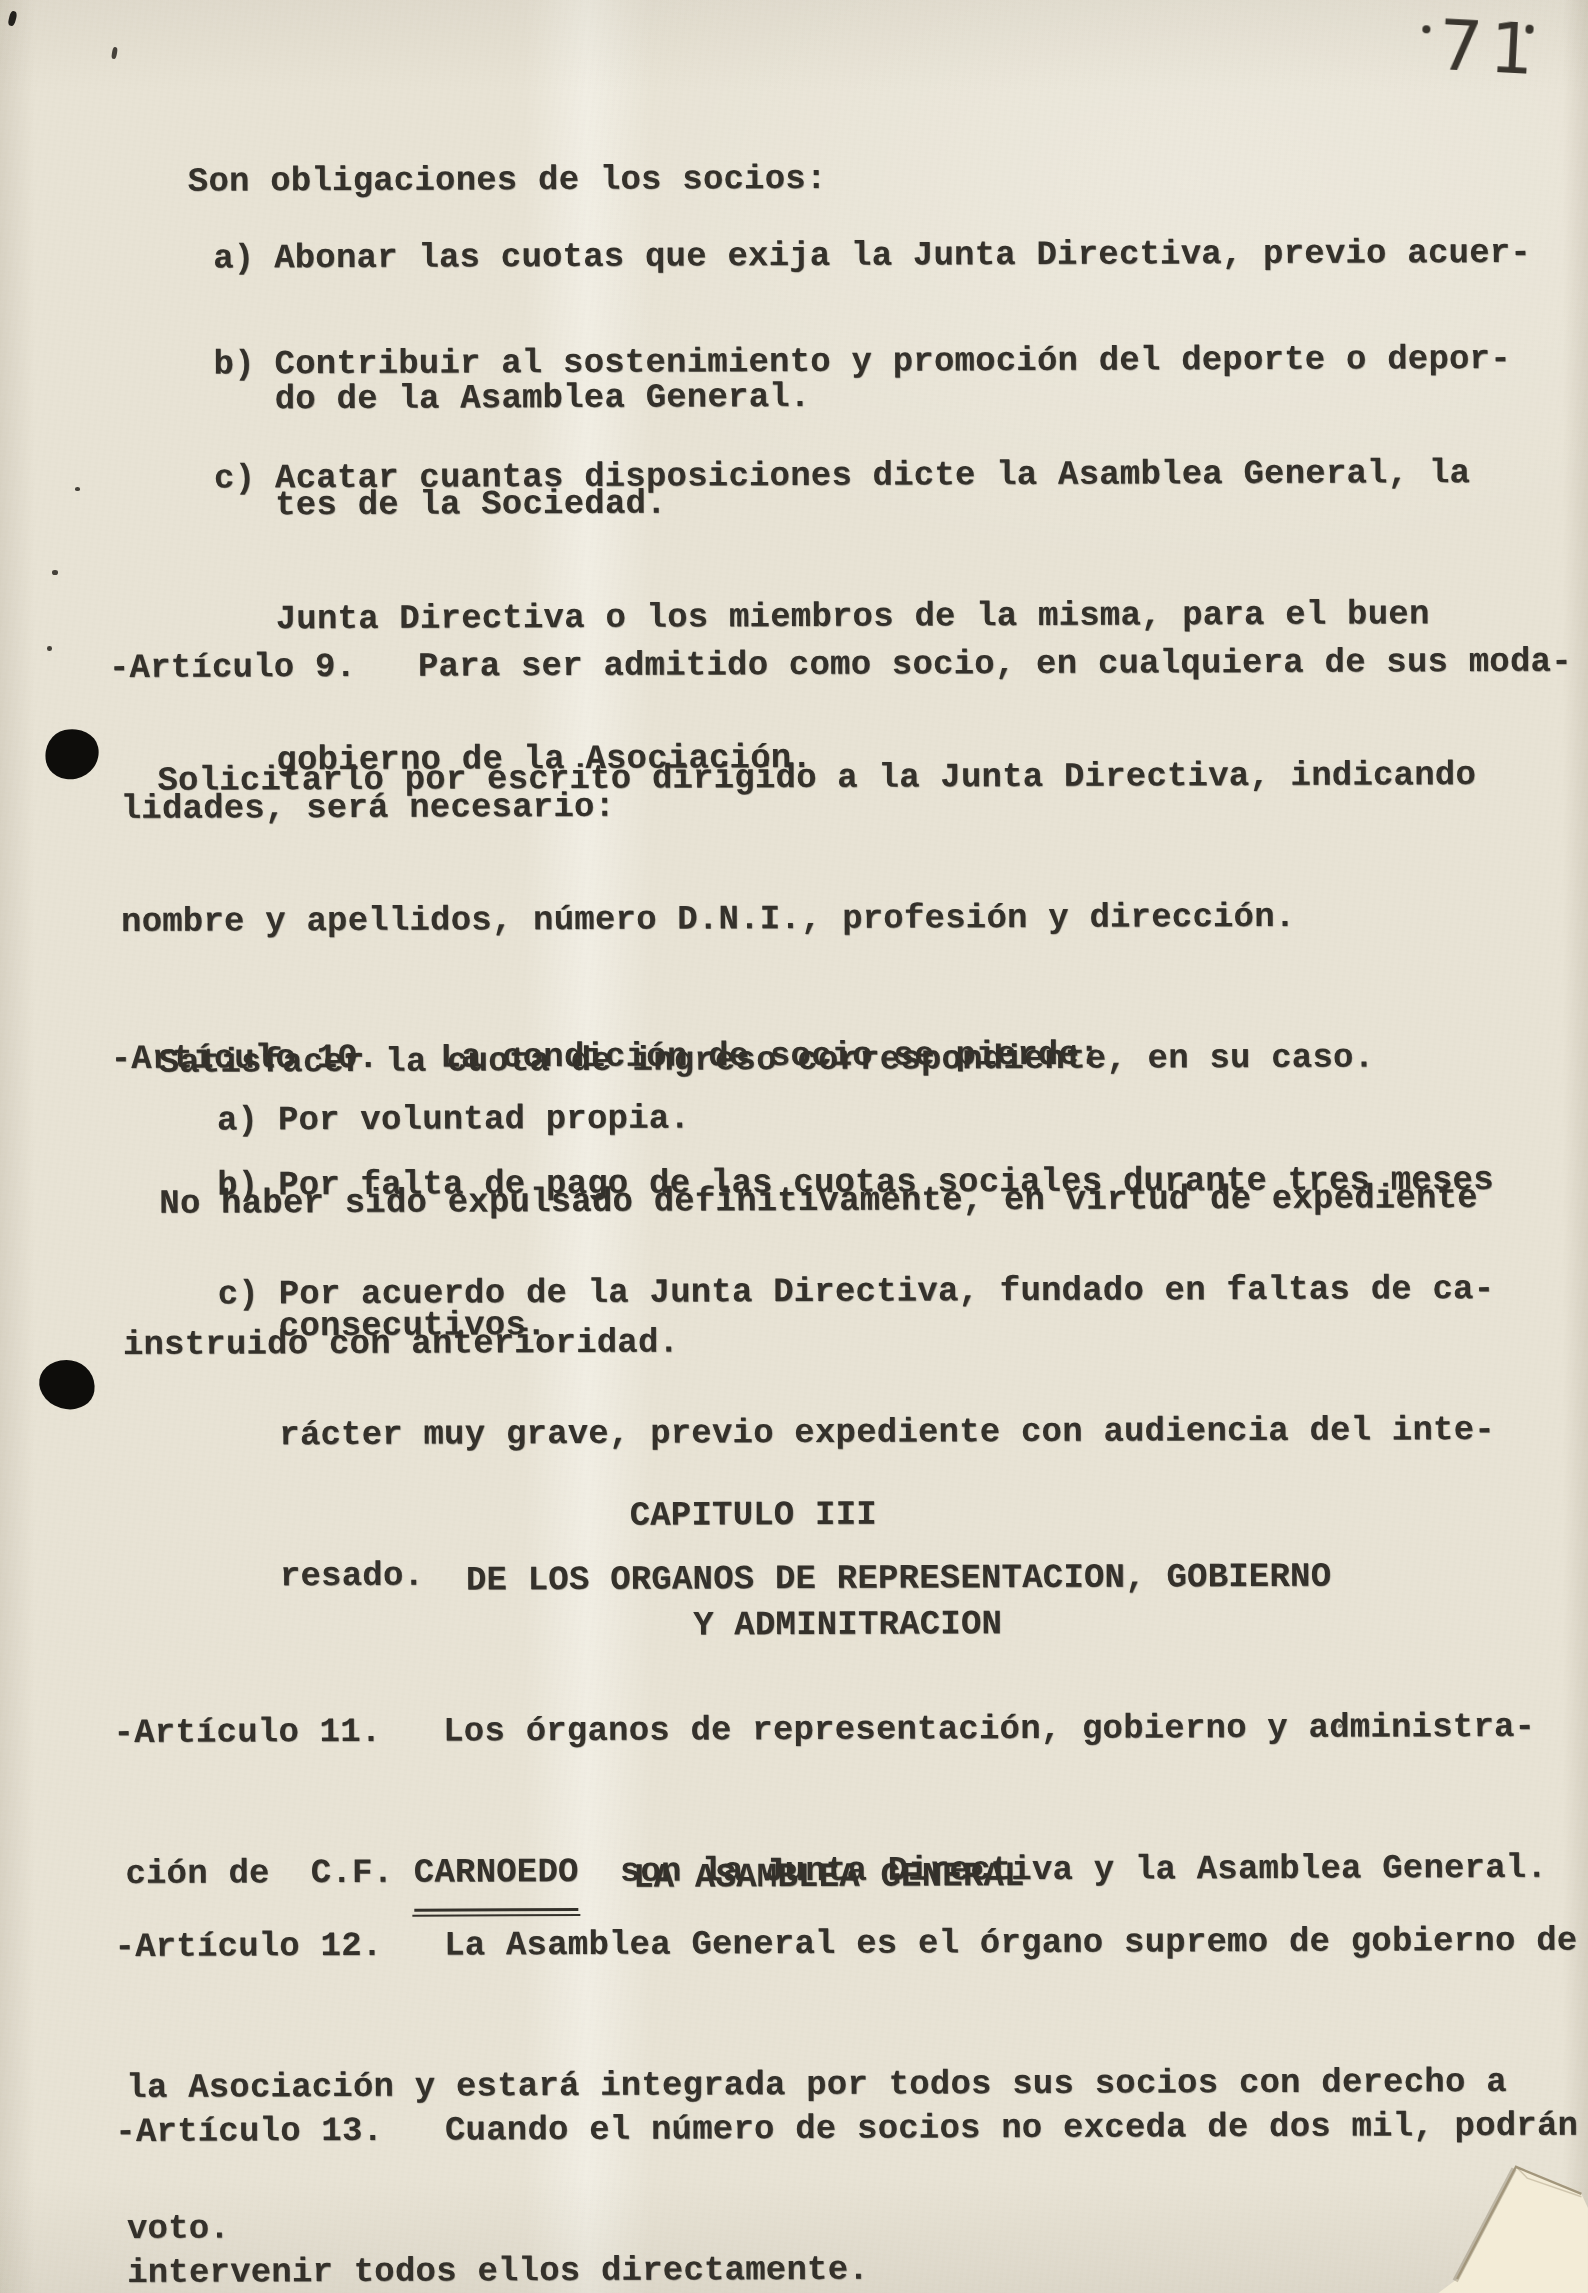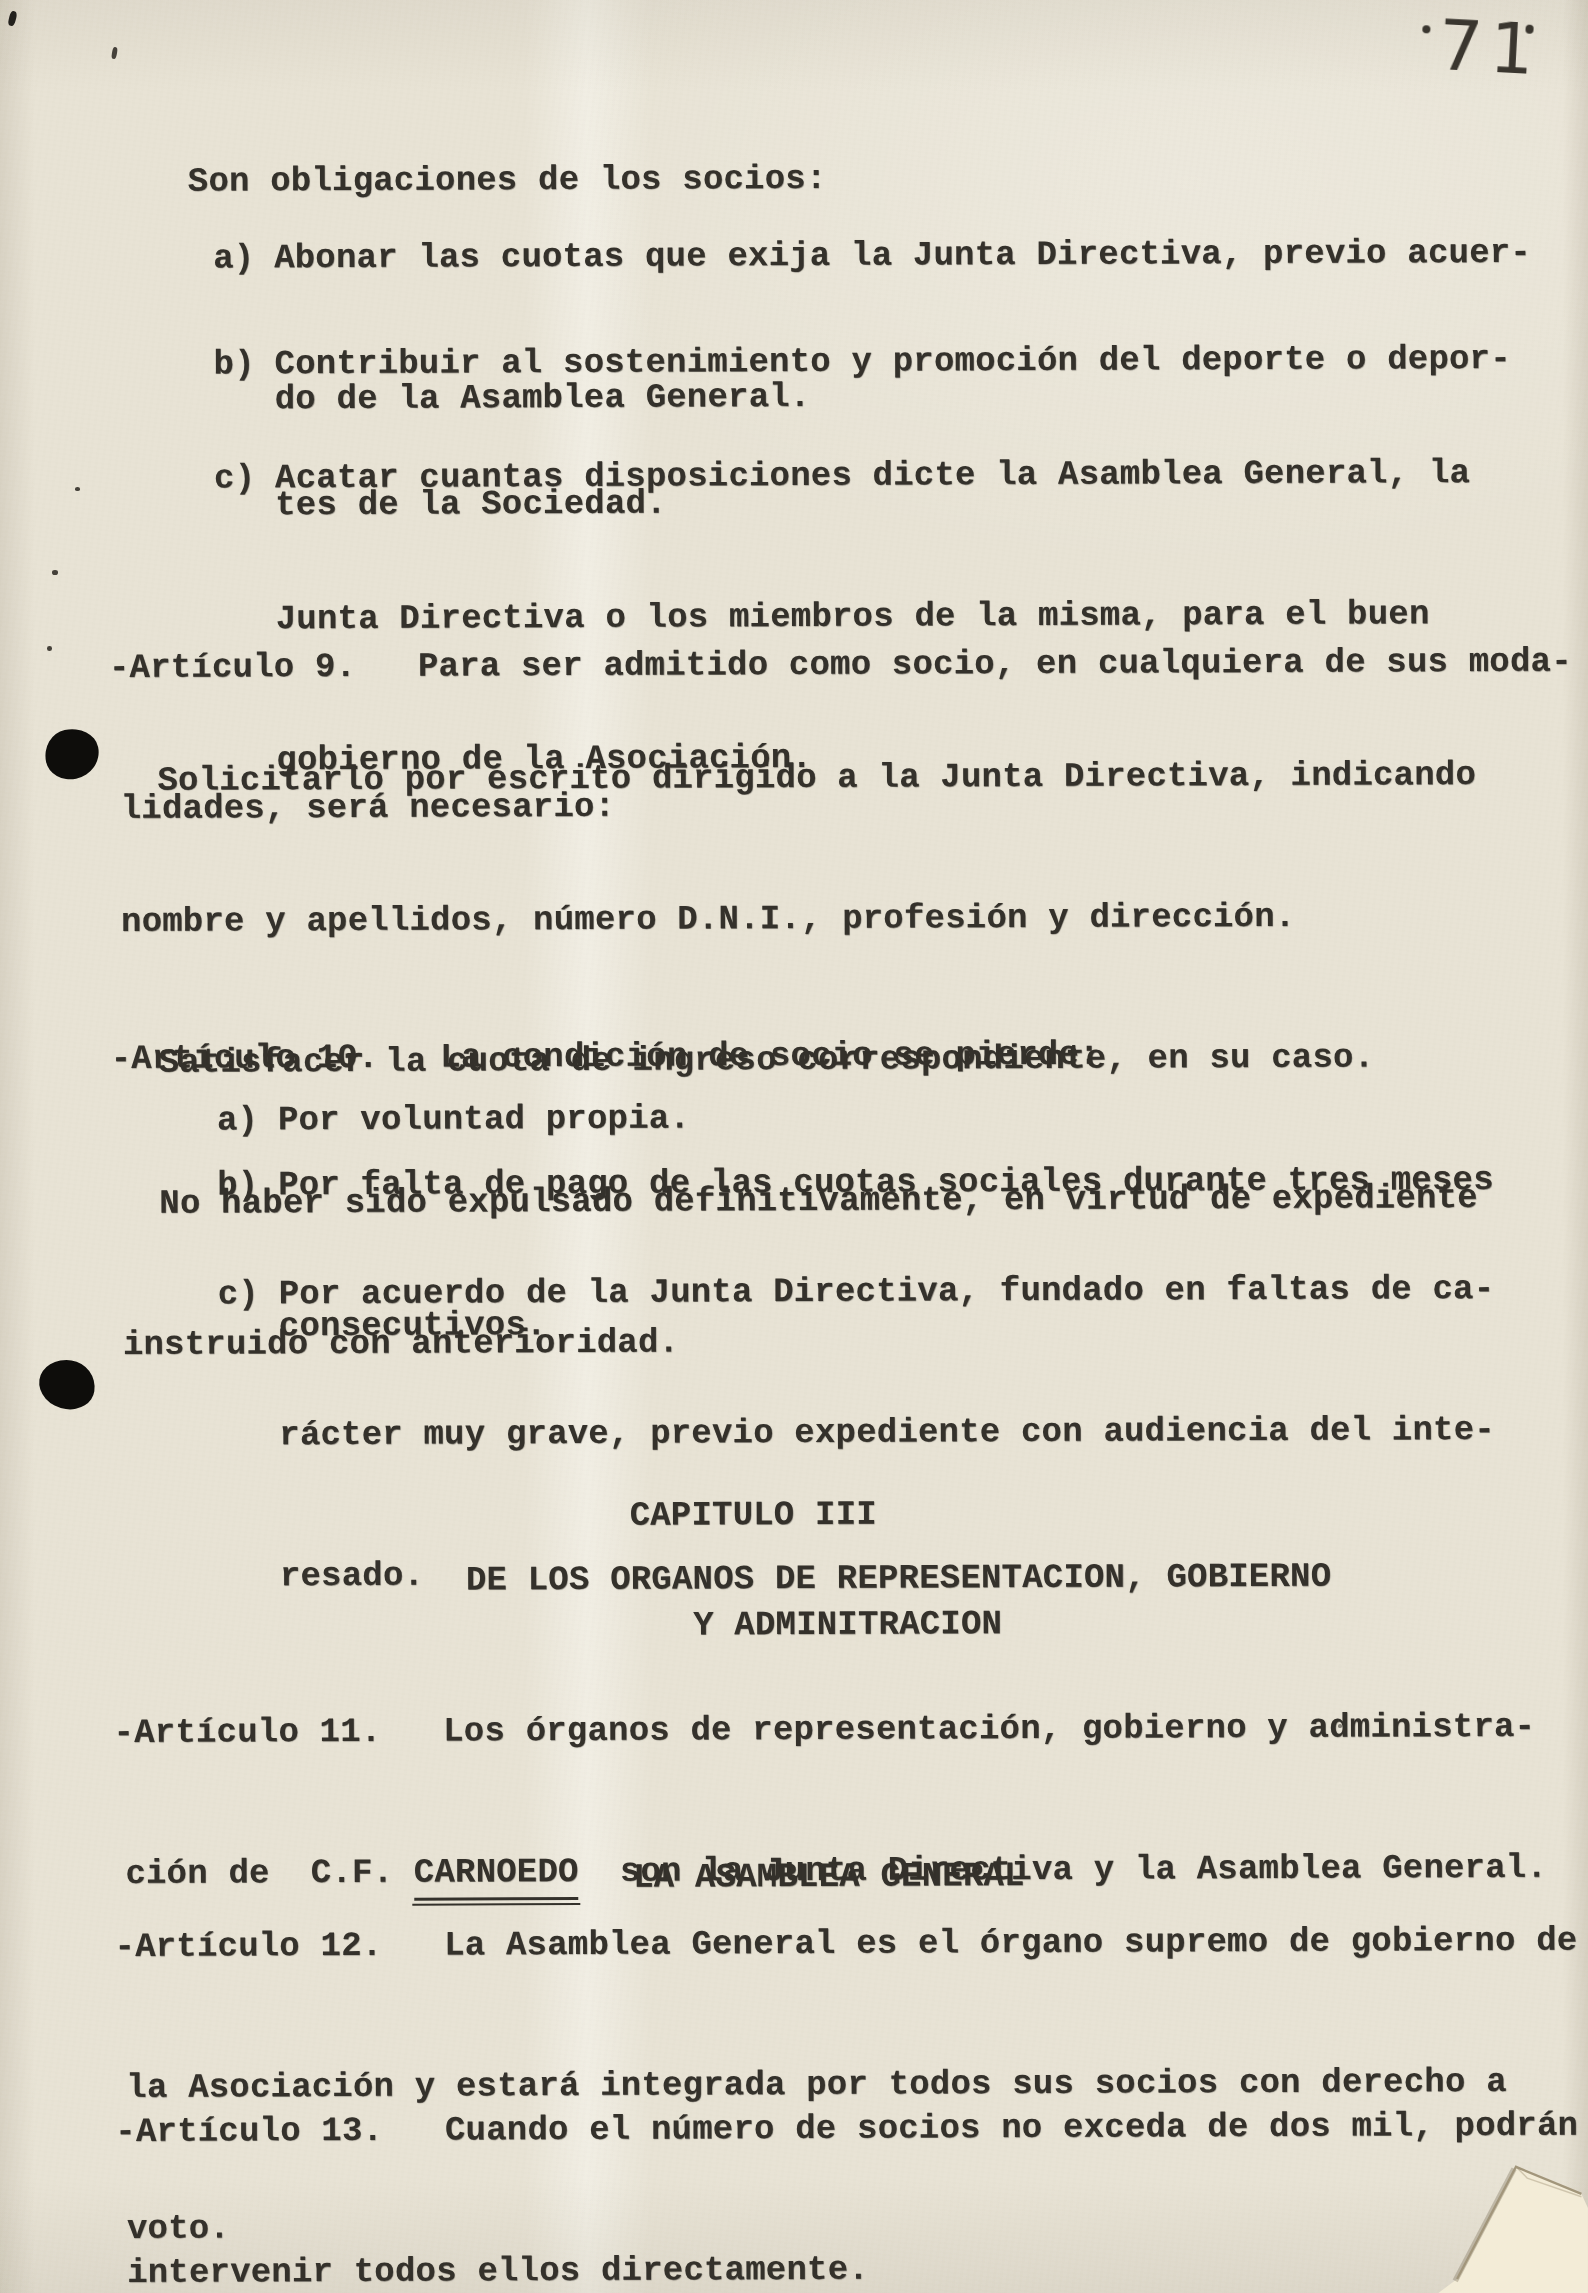--- a/index.html
+++ b/index.html
@@ -36,21 +36,21 @@
     position:absolute;
     white-space:pre;
     line-height:47px;
     text-shadow:0.5px 0.6px 0.8px rgba(52,49,43,.55);
     letter-spacing:0.2px;
   }
   .hang{padding-left:61px;}
   .ind{padding-left:11.2px;}
   .req1{padding-left:37px;}
   .letter{display:inline-block;width:61px;}
-  .dunder{position:relative;border-bottom:3.7px solid currentColor;padding-bottom:6px;}
+  .dunder{position:relative;border-bottom:3.7px solid currentColor;padding-bottom:17px;}
   .dunder::after{content:"";position:absolute;left:-1.9px;right:-1.9px;bottom:-8.4px;height:2.8px;background:currentColor;}
   
   .pagenum{
     position:absolute;left:1421px;top:13px;width:112px;height:89px;
     transform:rotate(3deg);
     color:#3a362f;
     font-family:"DejaVu Sans",sans-serif;
     font-weight:400;
   }
   .pagenum .num{

